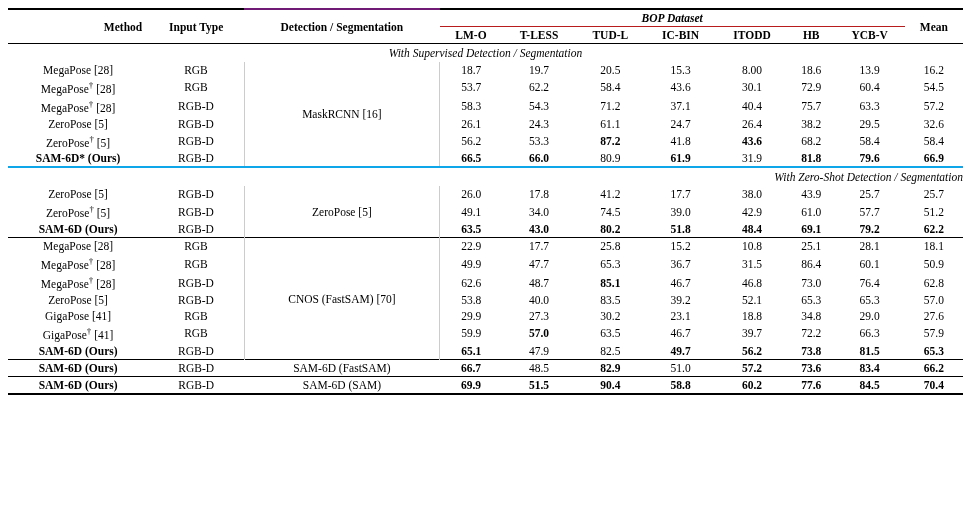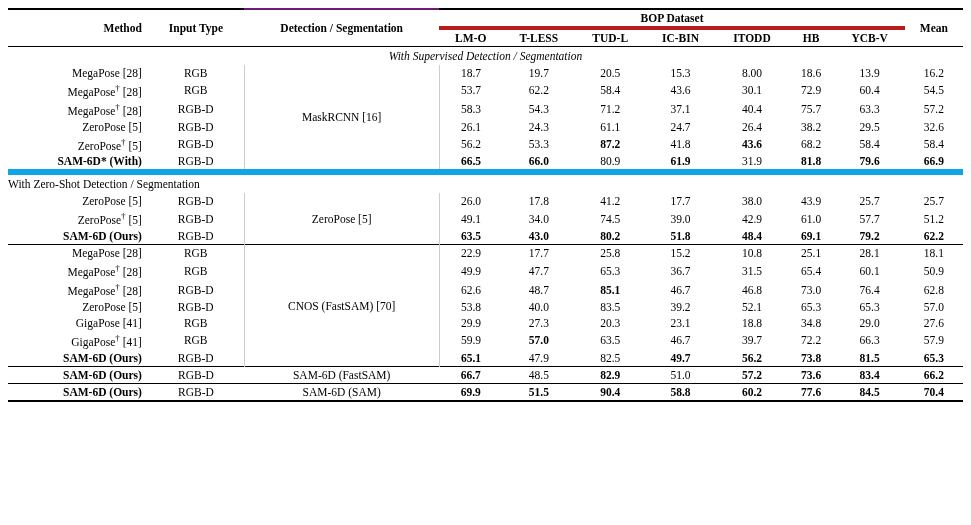--- a/index.html
+++ b/index.html
@@ -19,40 +19,40 @@
     th, td {
       padding: 2px 6px;
       text-align: center;
       vertical-align: middle;
       font-size: 11.5px;
     }
     th {
       font-weight: bold;
     }
     td.left-align {
-      text-align: right;
+      text-align: center;
       margin-left: 13px;
     }
     .header-row th {
       border-top: 2px solid #000;
       border-bottom: 1px solid #000;
     }
     .bold { font-weight: bold; }
     .sup { font-size: 9px; vertical-align: super; }
   </style>
 </head>
 <body>
 
 <table id="main-table">
   <thead>
     <tr class="header-row">
       <th rowspan="2" style="text-align:right; border-top:2px solid #000; border-bottom:1px solid #000;">Method</th>
       <th rowspan="2" style="border-top:2px solid #000; border-bottom:1px solid #000;">Input Type</th>
       <th rowspan="2" style="border-top:2px solid #701a75; border-bottom:1px solid #000;">Detection / Segmentation</th>
-      <th colspan="7" style="border-top:2px solid #000; border-bottom:4px solid #b91c1c;">BOP Dataset</th>
+      <th colspan="7" style="border-top:2px solid #000; border-bottom:1px solid #b91c1c;font-style:italic;">BOP Dataset</th>
       <th rowspan="2" style="border-top:2px solid #000; border-bottom:1px solid #000;margin-top:24px;">Mean</th>
     </tr>
     <tr>
       <th style="border-bottom:1px solid #000;">LM-O</th>
       <th style="border-bottom:1px solid #000;">T-LESS</th>
       <th style="border-bottom:1px solid #000;">TUD-L</th>
       <th style="border-bottom:1px solid #000;">IC-BIN</th>
       <th style="border-bottom:1px solid #000;">ITODD</th>
       <th style="border-bottom:1px solid #000;">HB</th>
       <th style="border-bottom:1px solid #000;">YCB-V</th>
@@ -119,34 +119,34 @@
       <td>56.2</td>
       <td>53.3</td>
       <td class="bold">87.2</td>
       <td>41.8</td>
       <td class="bold">43.6</td>
       <td>68.2</td>
       <td>58.4</td>
       <td>58.4</td>
     </tr>
     <tr style="border-bottom:1px solid #000;">
-      <td class="left-align bold">SAM-6D* (With)</td>
+      <td class="left-align bold">SAM-6D* (Ours)</td>
       <td>RGB-D</td>
       <td class="bold">66.5</td>
       <td class="bold">66.0</td>
       <td>80.9</td>
       <td class="bold">61.9</td>
       <td>31.9</td>
       <td class="bold">81.8</td>
       <td class="bold">79.6</td>
       <td class="bold">66.9</td>
     </tr>
 
     <tr>
-      <td colspan="11" style="text-align:left; border-top:6px solid #0ea5e9; padding:3px 0;">With Zero-Shot Detection / Segmentation</td>
+      <td colspan="11" style="text-align:right; font-style:italic; border-top:2px solid #0ea5e9; padding:3px 0;">With Zero-Shot Detection / Segmentation</td>
     </tr>
     <tr>
       <td class="left-align">ZeroPose [5]</td>
       <td>RGB-D</td>
       <td rowspan="3" style="vertical-align:middle; border-left:1px solid #ccc; border-right:1px solid #ccc;">ZeroPose [5]</td>
       <td>26.0</td>
       <td>17.8</td>
       <td>41.2</td>
       <td>17.7</td>
       <td>38.0</td>
@@ -193,21 +193,21 @@
       <td>18.1</td>
     </tr>
     <tr>
       <td class="left-align">MegaPose<sup class="sup">†</sup> [28]</td>
       <td>RGB</td>
       <td>49.9</td>
       <td>47.7</td>
       <td>65.3</td>
       <td>36.7</td>
       <td>31.5</td>
-      <td>65.4</td>
+      <td>86.4</td>
       <td>60.1</td>
       <td>50.9</td>
     </tr>
     <tr>
       <td class="left-align">MegaPose<sup class="sup">†</sup> [28]</td>
       <td>RGB-D</td>
       <td>62.6</td>
       <td>48.7</td>
       <td class="bold">85.1</td>
       <td>46.7</td>
@@ -226,21 +226,21 @@
       <td>52.1</td>
       <td>65.3</td>
       <td>65.3</td>
       <td>57.0</td>
     </tr>
     <tr>
       <td class="left-align">GigaPose [41]</td>
       <td>RGB</td>
       <td>29.9</td>
       <td>27.3</td>
-      <td>20.3</td>
+      <td>30.2</td>
       <td>23.1</td>
       <td>18.8</td>
       <td>34.8</td>
       <td>29.0</td>
       <td>27.6</td>
     </tr>
     <tr>
       <td class="left-align">GigaPose<sup class="sup">†</sup> [41]</td>
       <td>RGB</td>
       <td>59.9</td>

